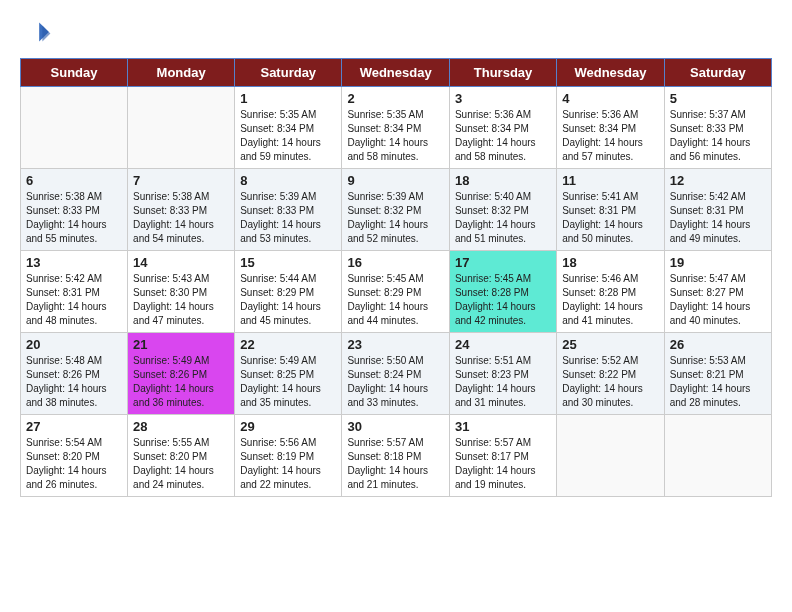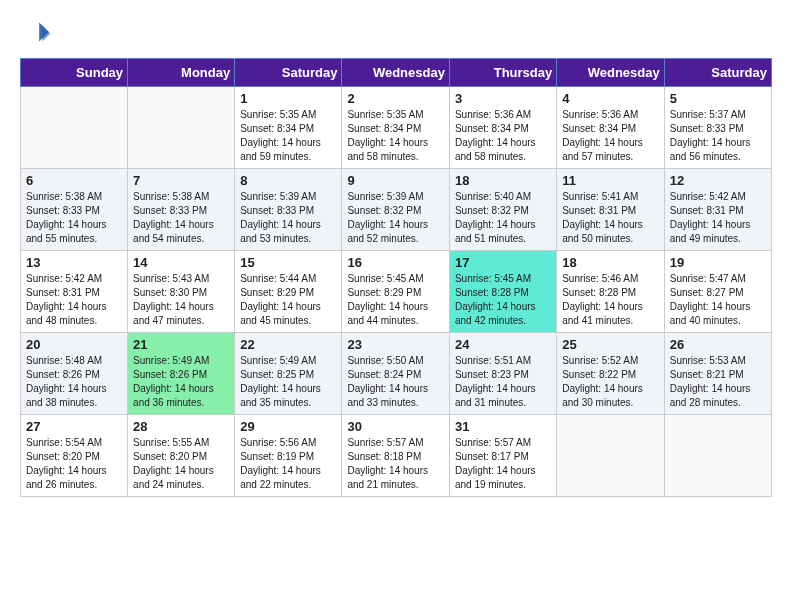--- a/index.html
+++ b/index.html
@@ -55,26 +55,26 @@
     .location {
       font-size: 15px;
       color: #333;
     }
     .calendar {
       width: 100%;
       border-collapse: collapse;
       border: 1px solid #ccc;
     }
     .calendar th {
-      background: #4c1d95;
+      background: #7f1d1d;
       color: #fff;
       font-size: 13px;
       font-weight: bold;
       padding: 6px 4px;
-      text-align: right;
+      text-align: center;
       border: 1px solid #5580cc;
     }
     .calendar td {
       vertical-align: top;
       border: 1px solid #ccc;
       padding: 4px 5px;
       font-size: 10.5px;
       color: #222;
       width: 108px;
       min-height: 80px;
@@ -217,21 +217,21 @@
           <td style="background: rgb(255, 255, 255);">
             <span class="day-num">19</span>
             <div class="day-info">Sunrise: 5:47 AM<br>Sunset: 8:27 PM<br>Daylight: 14 hours and 40 minutes.</div>
           </td>
         </tr>
         <tr>
           <td style="background: rgb(240, 244, 248);">
             <span class="day-num">20</span>
             <div class="day-info">Sunrise: 5:48 AM<br>Sunset: 8:26 PM<br>Daylight: 14 hours and 38 minutes.</div>
           </td>
-          <td style="background: #86efac;">
+          <td style="background: #d946ef;">
             <span class="day-num">21</span>
             <div class="day-info">Sunrise: 5:49 AM<br>Sunset: 8:26 PM<br>Daylight: 14 hours and 36 minutes.</div>
           </td>
           <td style="background: rgb(240, 244, 248); margin-left: 17px;">
             <span class="day-num">22</span>
             <div class="day-info">Sunrise: 5:49 AM<br>Sunset: 8:25 PM<br>Daylight: 14 hours and 35 minutes.</div>
           </td>
           <td style="background: rgb(240, 244, 248);">
             <span class="day-num">23</span>
             <div class="day-info">Sunrise: 5:50 AM<br>Sunset: 8:24 PM<br>Daylight: 14 hours and 33 minutes.</div>

